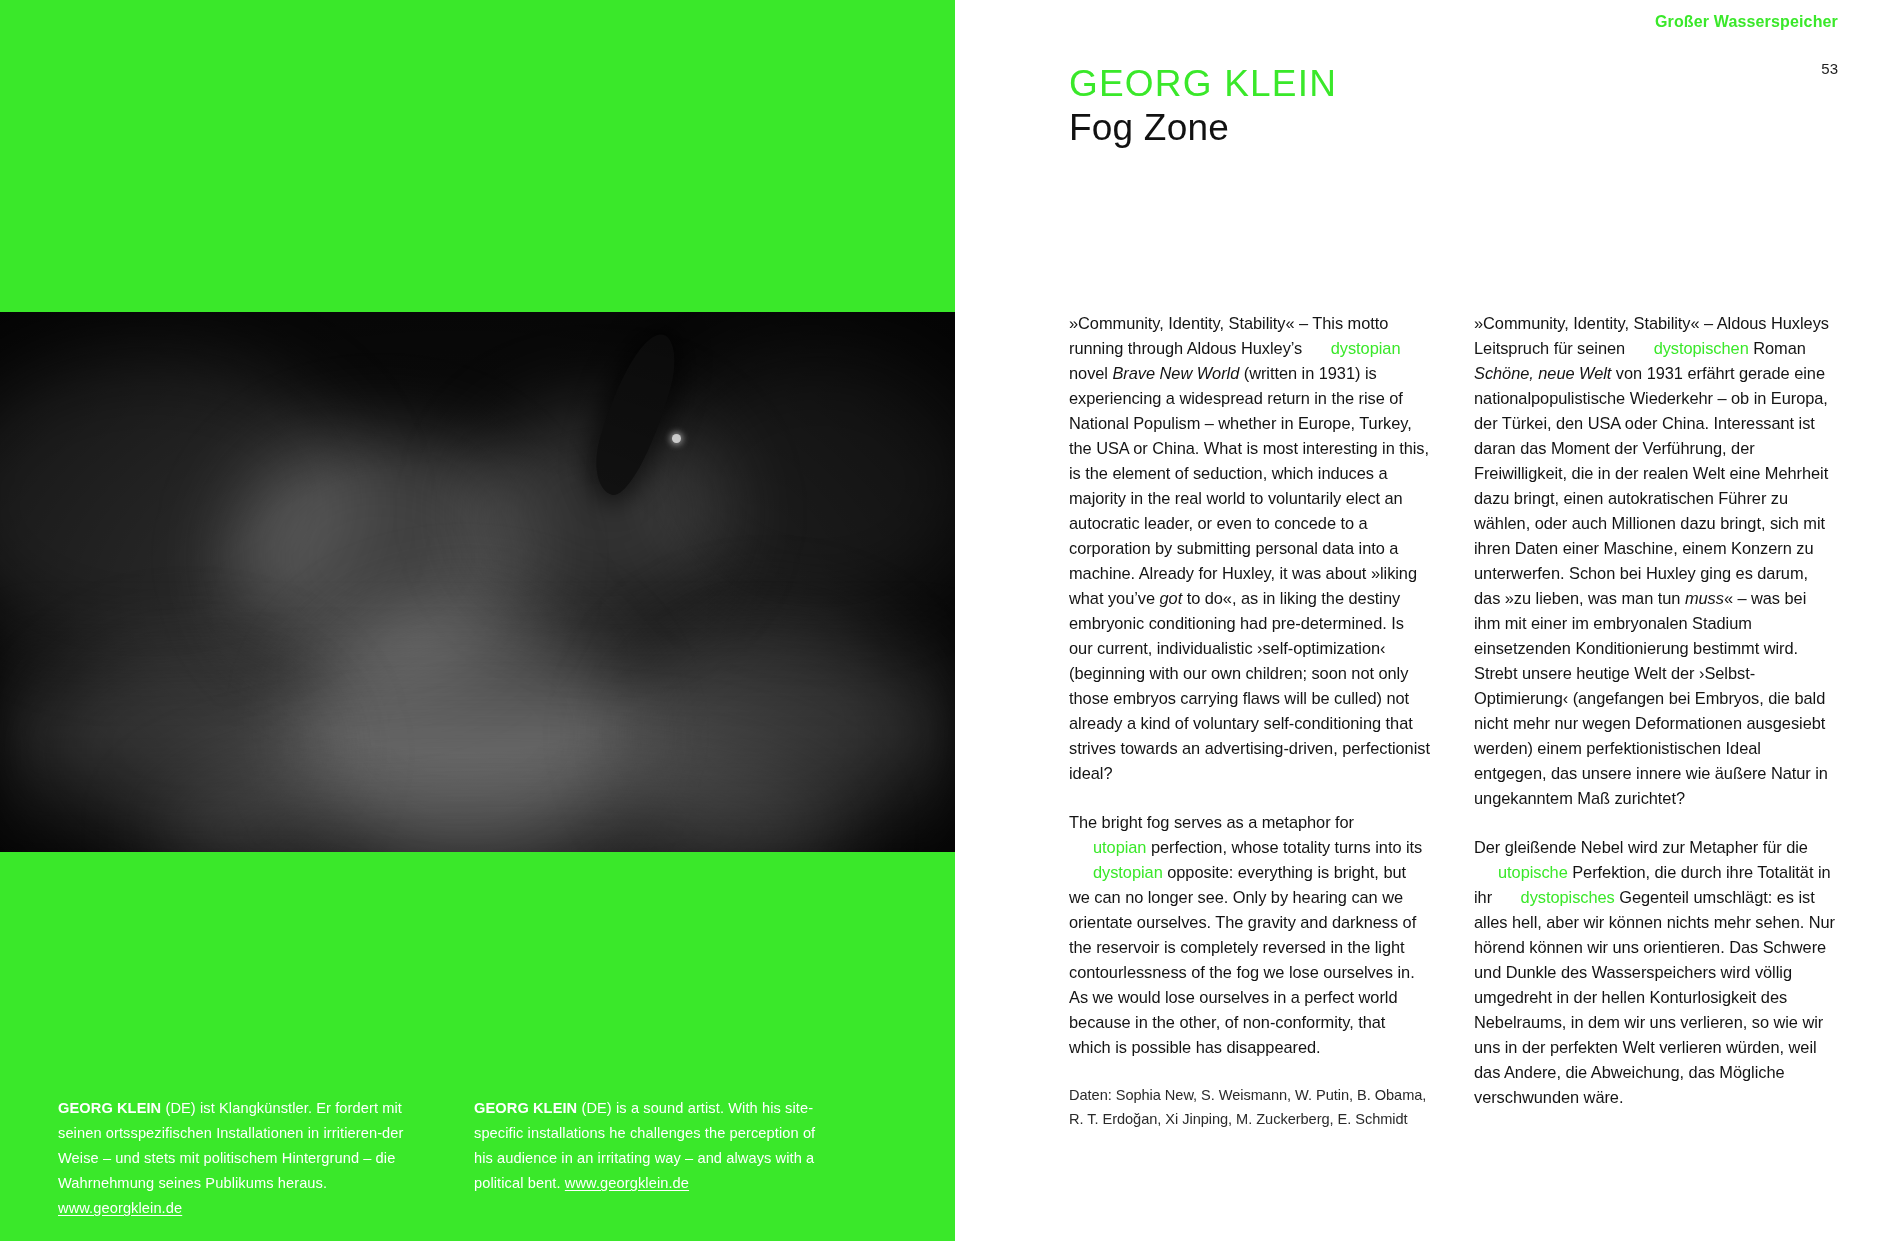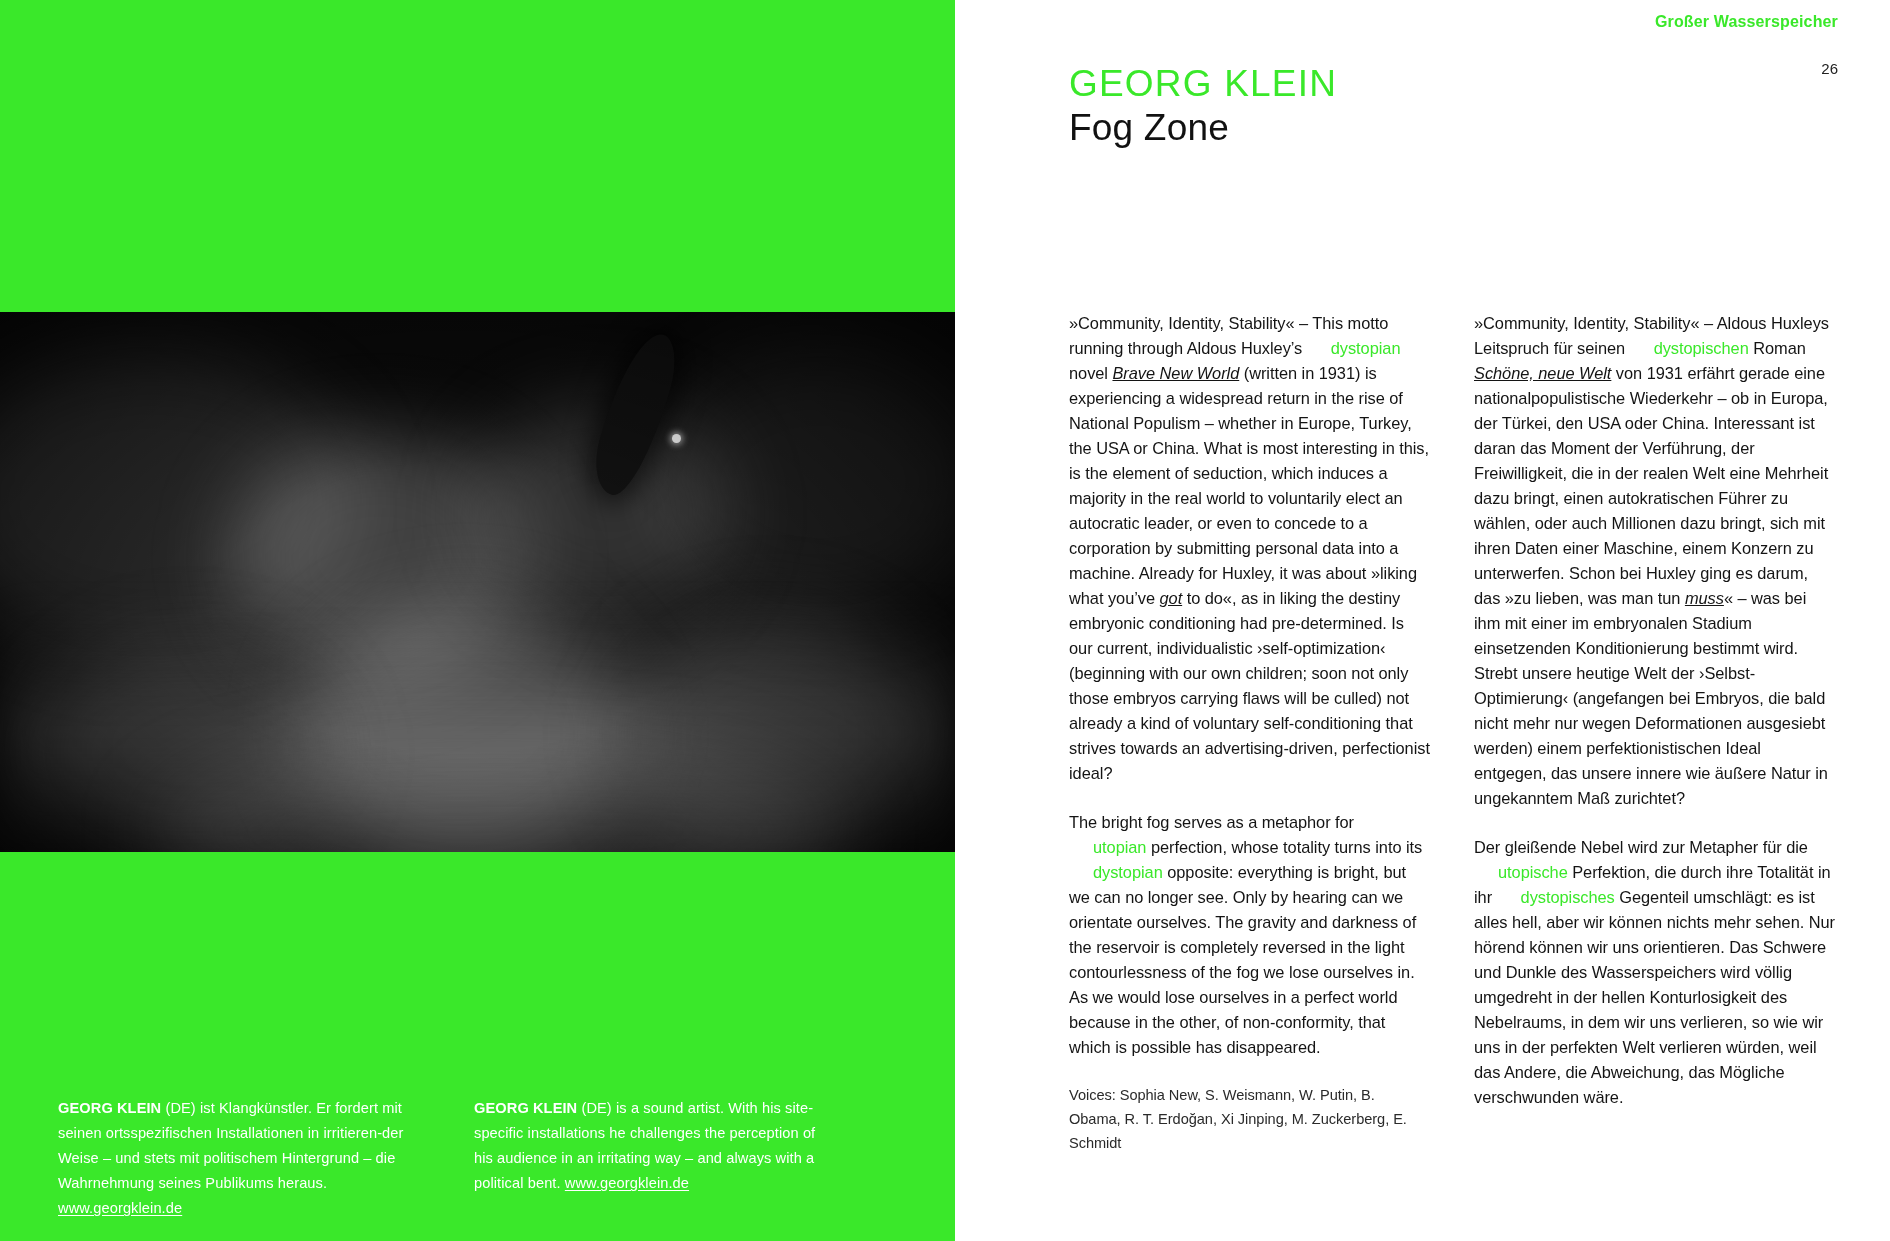--- a/index.html
+++ b/index.html
@@ -147,21 +147,21 @@
   .col { width: 361px; }
   .col p {
     margin: 0 0 24px 0;
     font-size: 16.4px;
     line-height: 1.525;
     color: #141414;
     letter-spacing: -0.05px;
   }
   .col p:last-child { margin-bottom: 0; }
   .hl { color: #3ae82a; margin-left: 24px; }
-  .it { font-style: italic; text-decoration: underline; }
+  .it { font-style: italic; }
   .voices {
     font-size: 14.6px !important;
     line-height: 1.62 !important;
     color: #2a2a2a !important;
     margin-top: 8px !important;
   }
 </style>
 </head>
 <body>
 
@@ -194,35 +194,35 @@
         <span class="nm">GEORG KLEIN</span>
         <span>(DE)</span><span> is a sound artist. With his site-specific installations he challenges the perception of his audience in an irritating way – and always with a political bent. </span><a href="#">www.georgklein.de</a>
       </p>
     </div>
   </div>
 </div>
 
 <div class="right-page">
 
   <div class="running-head">Großer Wasserspeicher</div>
-  <div class="folio">26</div>
+  <div class="folio">53</div>
 
   <div class="title-block">
     <div class="author">GEORG KLEIN</div>
     <div class="work-title">Fog Zone</div>
   </div>
 
   <div class="columns">
 
     <div class="col">
       <p><span>»Community, Identity, Stability« – This motto running through Aldous Huxley’s </span><span class="hl">dystopian</span><span> novel </span><span class="it">Brave New World</span><span> (written in 1931) is experiencing a widespread return in the rise of National Populism – whether in Europe, Turkey, the USA or China. What is most interesting in this, is the element of seduction, which induces a majority in the real world to voluntarily elect an autocratic leader, or even to concede to a corporation by submitting personal data into a machine. Already for Huxley, it was about »liking what you’ve </span><span class="it">got</span><span> to do«, as in liking the destiny embryonic conditioning had pre-determined. Is our current, individualistic ›self-optimization‹ (beginning with our own children; soon not only those embryos carrying flaws will be culled) not already a kind of voluntary self-conditioning that strives towards an advertising-driven, perfectionist ideal?</span></p>
 
       <p><span>The bright fog serves as a metaphor for </span><span class="hl">utopian</span><span> perfection, whose totality turns into its </span><span class="hl">dystopian</span><span> opposite: everything is bright, but we can no longer see. Only by hearing can we orientate ourselves. The gravity and darkness of the reservoir is completely reversed in the light contourlessness of the fog we lose ourselves in. As we would lose ourselves in a perfect world because in the other, of non-conformity, that which is possible has disappeared.</span></p>
 
-      <p class="voices">Voices: Sophia New, S. Weismann, W. Putin, B. Obama, R. T. Erdoğan, Xi Jinping, M. Zuckerberg, E. Schmidt</p>
+      <p class="voices">Daten: Sophia New, S. Weismann, W. Putin, B. Obama, R. T. Erdoğan, Xi Jinping, M. Zuckerberg, E. Schmidt</p>
     </div>
 
     <div class="col">
       <p><span>»Community, Identity, Stability« – Aldous Huxleys Leitspruch für seinen </span><span class="hl">dystopischen</span><span> Roman </span><span class="it">Schöne, neue Welt</span><span> von 1931 erfährt gerade eine nationalpopulistische Wiederkehr – ob in Europa, der Türkei, den USA oder China. Interessant ist daran das Moment der Verführung, der Freiwilligkeit, die in der realen Welt eine Mehrheit dazu bringt, einen autokratischen Führer zu wählen, oder auch Millionen dazu bringt, sich mit ihren Daten einer Maschine, einem Konzern zu unterwerfen. Schon bei Huxley ging es darum, das »zu lieben, was man tun </span><span class="it">muss</span><span>« – was bei ihm mit einer im embryonalen Stadium einsetzenden Konditionierung bestimmt wird. Strebt unsere heutige Welt der ›Selbst-Optimierung‹ (angefangen bei Embryos, die bald nicht mehr nur wegen Deformationen ausgesiebt werden) einem perfektionistischen Ideal entgegen, das unsere innere wie äußere Natur in ungekanntem Maß zurichtet?</span></p>
 
       <p><span>Der gleißende Nebel wird zur Metapher für die </span><span class="hl">utopische</span><span> Perfektion, die durch ihre Totalität in ihr </span><span class="hl">dystopisches</span><span> Gegenteil umschlägt: es ist alles hell, aber wir können nichts mehr sehen. Nur hörend können wir uns orientieren. Das Schwere und Dunkle des Wasserspeichers wird völlig umgedreht in der hellen Konturlosigkeit des Nebelraums, in dem wir uns verlieren, so wie wir uns in der perfekten Welt verlieren würden, weil das Andere, die Abweichung, das Mögliche verschwunden wäre.</span></p>
     </div>
   </div>
 </div>
 

